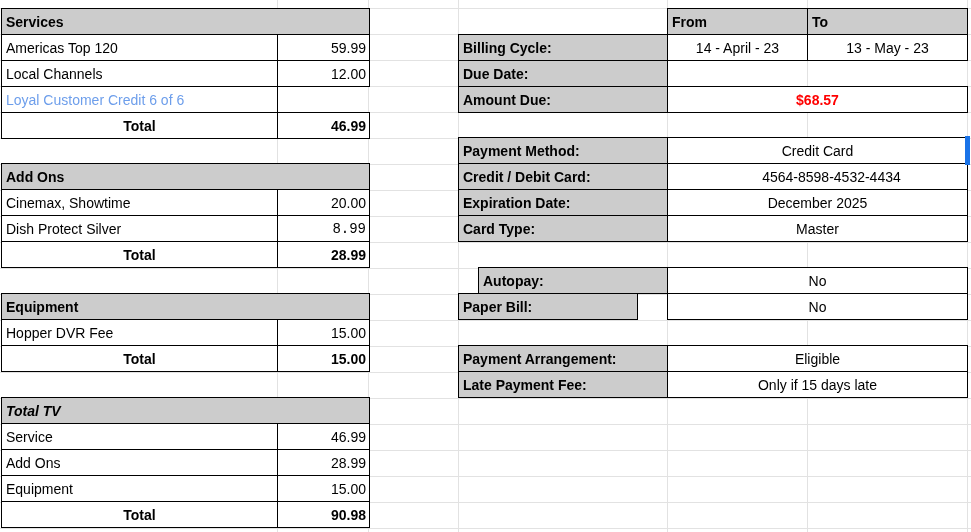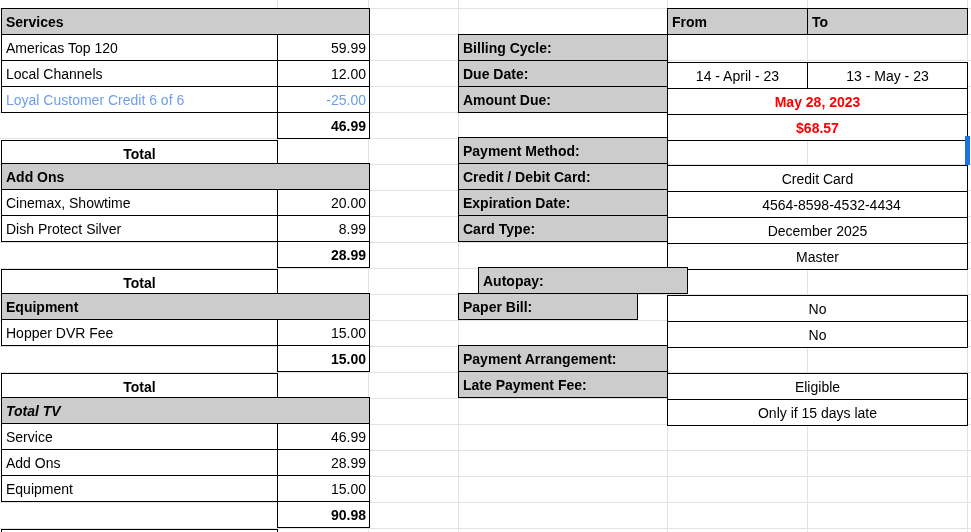--- a/index.html
+++ b/index.html
@@ -7,21 +7,21 @@
     position:relative;width:971px;height:532px;overflow:hidden;background:#fff;
     font-family:"Liberation Sans","DejaVu Sans",sans-serif;font-size:14px;color:#000;
   }
   .cell{
     position:absolute;box-sizing:border-box;border:1px solid var(--table-border,#000);
     background:#fff;display:flex;align-items:center;padding:0 4px;
     white-space:nowrap;overflow:hidden;line-height:1;
   }
   .hd{background:var(--header-fill,#ccc);font-weight:bold;}
   .num{justify-content:flex-end;padding-right:3px;}
-  .center{justify-content:center;margin-top:28px;}
+  .center{justify-content:center;}
   .bold{font-weight:bold;}
   .credit{color:var(--credit-text,#6d9eeb);}
   .alert{color:var(--alert-text,#f00);font-weight:bold;}
   .vline,.hline{position:absolute;background:var(--grid-line,#e2e2e2);pointer-events:none;}
   .vline{width:1px;top:0;height:532px;}
   .hline{height:1px;left:0;width:971px;}
   .selbar{position:absolute;background:var(--selection-border,#1a73e8);}
 </style>
 </head>
 <body>
@@ -53,28 +53,27 @@
     <div class="hline" style="top: 450px;"></div>
     <div class="hline" style="top: 476px;"></div>
     <div class="hline" style="top: 502px;"></div>
     <div class="hline" style="top: 528px;"></div>
     <div class="cell hd" style="left: 1px; top: 8px; width: 369px; height: 27px;">Services</div>
     <div class="cell" style="left: 1px; top: 34px; width: 277px; height: 27px;">Americas Top 120</div>
     <div class="cell num" style="left: 277px; top: 34px; width: 93px; height: 27px;">59.99</div>
     <div class="cell" style="left: 1px; top: 60px; width: 277px; height: 27px;">Local Channels</div>
     <div class="cell num" style="left: 277px; top: 60px; width: 93px; height: 27px;">12.00</div>
     <div class="cell credit" style="left: 1px; top: 86px; width: 277px; height: 27px;">Loyal Customer Credit 6 of 6</div>
-    <div class="cell num credit" style="left: 277px; top: 86px; width: 93px; height: 27px;">-25.00</div>
     <div class="cell center bold" style="left: 1px; top: 112px; width: 277px; height: 27px;">Total</div>
     <div class="cell num bold" style="left: 277px; top: 112px; width: 93px; height: 27px;">46.99</div>
     <div class="cell hd" style="left: 1px; top: 163px; width: 369px; height: 27px;">Add Ons</div>
     <div class="cell" style="left: 1px; top: 189px; width: 277px; height: 27px;">Cinemax, Showtime</div>
     <div class="cell num" style="left: 277px; top: 189px; width: 93px; height: 27px;">20.00</div>
     <div class="cell" style="left: 1px; top: 215px; width: 277px; height: 27px;">Dish Protect Silver</div>
-    <div class="cell num" style="left: 277px; top: 215px; width: 93px; height: 27px;">8.99</div>
+    <div class="cell num" style="left: 277px; top: 215px; width: 93px; height: 27px; font-family: Liberation Mono, monospace;">8.99</div>
     <div class="cell center bold" style="left: 1px; top: 241px; width: 277px; height: 27px;">Total</div>
     <div class="cell num bold" style="left: 277px; top: 241px; width: 93px; height: 27px;">28.99</div>
     <div class="cell hd" style="left: 1px; top: 293px; width: 369px; height: 27px;">Equipment</div>
     <div class="cell" style="left: 1px; top: 319px; width: 277px; height: 27px;">Hopper DVR Fee</div>
     <div class="cell num" style="left: 277px; top: 319px; width: 93px; height: 27px;">15.00</div>
     <div class="cell center bold" style="left: 1px; top: 345px; width: 277px; height: 27px;">Total</div>
     <div class="cell num bold" style="left: 277px; top: 345px; width: 93px; height: 27px;">15.00</div>
     <div class="cell hd" style="left: 1px; top: 397px; width: 369px; height: 27px; font-style: italic;">Total TV</div>
     <div class="cell" style="left: 1px; top: 423px; width: 277px; height: 27px;">Service</div>
     <div class="cell num" style="left: 277px; top: 423px; width: 93px; height: 27px;">46.99</div>
@@ -83,21 +82,20 @@
     <div class="cell" style="left: 1px; top: 475px; width: 277px; height: 27px;">Equipment</div>
     <div class="cell num" style="left: 277px; top: 475px; width: 93px; height: 27px;">15.00</div>
     <div class="cell center bold" style="left: 1px; top: 501px; width: 277px; height: 27px;">Total</div>
     <div class="cell num bold" style="left: 277px; top: 501px; width: 93px; height: 27px;">90.98</div>
     <div class="cell hd" style="left: 667px; top: 8px; width: 141px; height: 27px;">From</div>
     <div class="cell hd" style="left: 807px; top: 8px; width: 161px; height: 27px;">To</div>
     <div class="cell hd" style="left: 458px; top: 34px; width: 210px; height: 27px;">Billing Cycle:</div>
     <div class="cell center" style="left: 667px; top: 34px; width: 141px; height: 27px;">14 - April - 23</div>
     <div class="cell center" style="left: 807px; top: 34px; width: 161px; height: 27px;">13 - May - 23</div>
     <div class="cell hd" style="left: 458px; top: 60px; width: 210px; height: 27px;">Due Date:</div>
-    <div class="cell center alert" style="left: 667px; top: 60px; width: 301px; height: 27px;">May 28, 2023</div>
     <div class="cell hd" style="left: 458px; top: 86px; width: 210px; height: 27px;">Amount Due:</div>
     <div class="cell center alert" style="left: 667px; top: 86px; width: 301px; height: 27px;">$68.57</div>
     <div class="cell hd" style="left: 458px; top: 137px; width: 210px; height: 27px;">Payment Method:</div>
     <div class="cell center" style="left: 667px; top: 137px; width: 301px; height: 27px;">Credit Card</div>
     <div class="cell hd" style="left: 458px; top: 163px; width: 210px; height: 27px;">Credit / Debit Card:</div>
     <div class="cell center" style="left: 667px; top: 163px; width: 301px; height: 27px; padding-left: 32px;">4564-8598-4532-4434</div>
     <div class="cell hd" style="left: 458px; top: 189px; width: 210px; height: 27px;">Expiration Date:</div>
     <div class="cell center" style="left: 667px; top: 189px; width: 301px; height: 27px;">December 2025</div>
     <div class="cell hd" style="left: 458px; top: 215px; width: 210px; height: 27px;">Card Type:</div>
     <div class="cell center" style="left: 667px; top: 215px; width: 301px; height: 27px;">Master</div>

